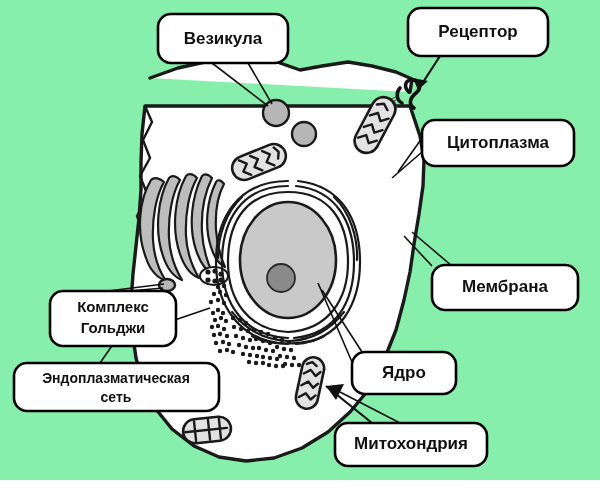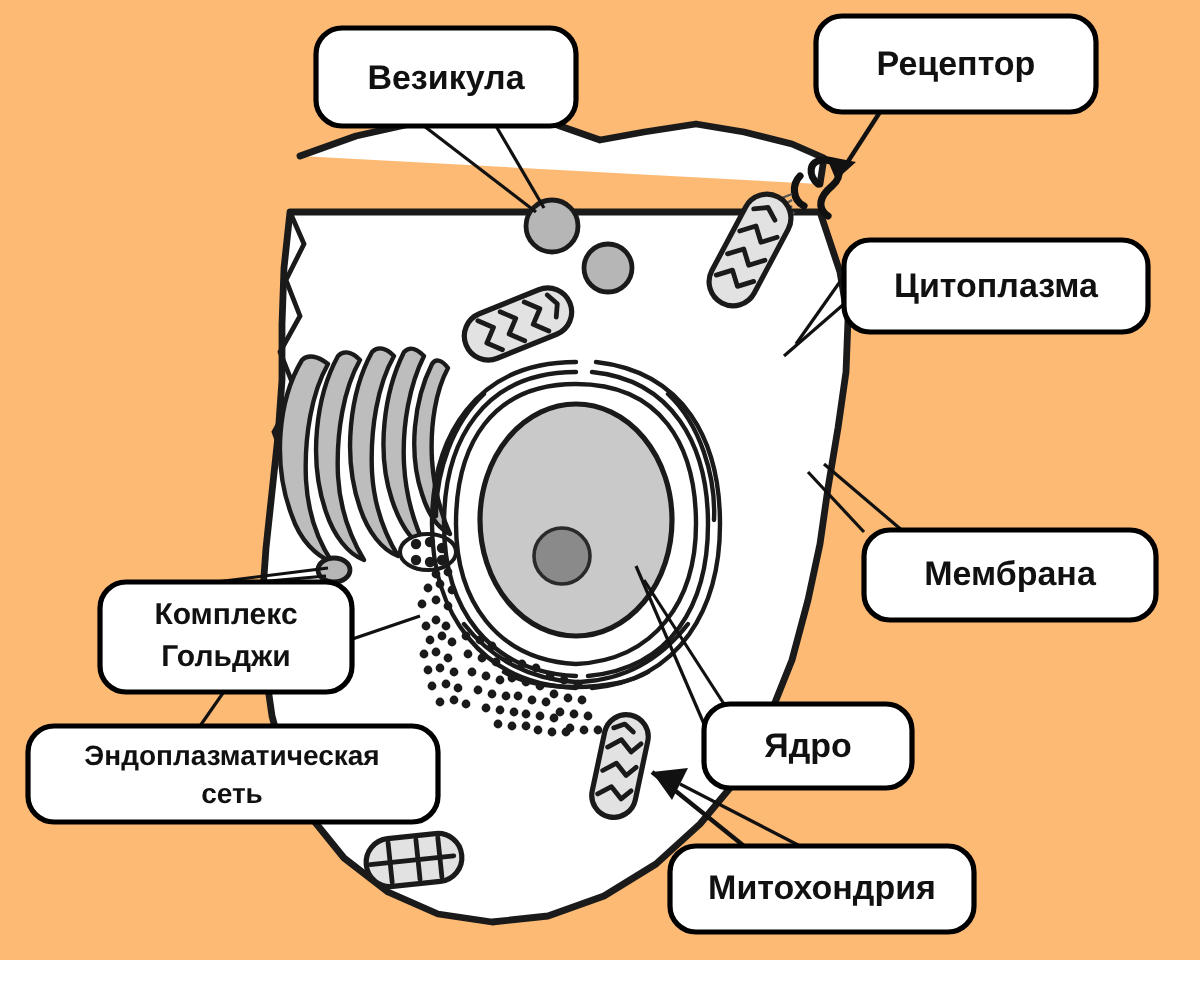--- a/index.html
+++ b/index.html
@@ -10,21 +10,21 @@
   body {
     width: 600px;
     height: 494px;
     font-family: "Liberation Sans", sans-serif;
     overflow: hidden;
   }
   #diagram-root {
     position: relative;
     width: 600px;
     height: 480px;
-    background: #fdba74;
+    background: #86efac;
     text-decoration: underline;
   }
   svg#cell-svg {
     display: block;
     width: 600px;
     height: 494px;
   }
   .callout-text {
     font-family: "Liberation Sans", sans-serif;
     font-weight: bold;

